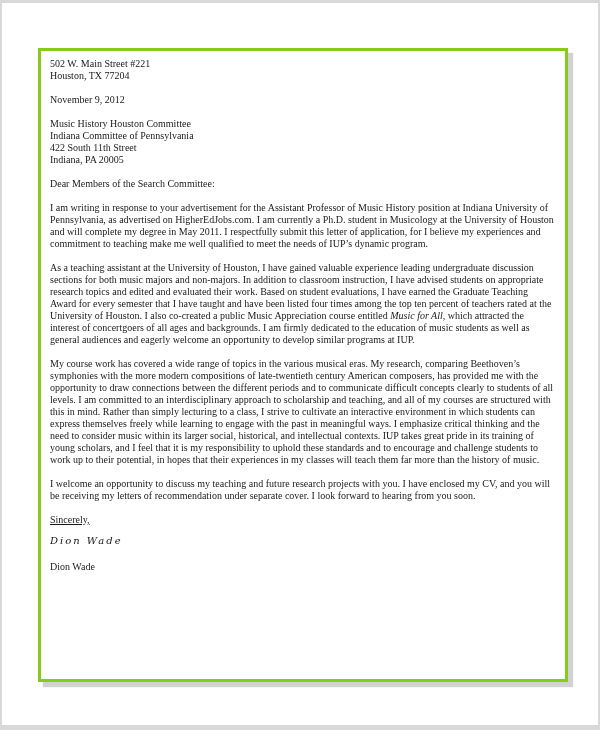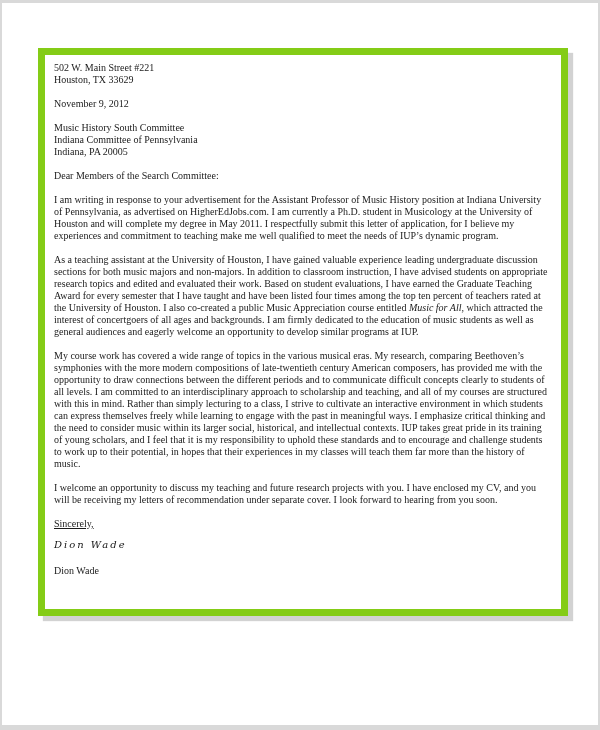--- a/index.html
+++ b/index.html
@@ -14,23 +14,23 @@
     border-width: 3px 2px 5px 2px;
     overflow: hidden;
     font-family: "Liberation Serif", "DejaVu Serif", serif;
     color: #1a1a1a;
   }
   .letter-sheet {
     position: absolute;
     left: 36px;             
     top: 45px;
     width: 530px;
-    height: 568px;
+    height: 634px;
     background: #ffffff;
-    border: 7px solid #84cc16;
+    border: 3px solid #84cc16;
     box-shadow: 5px 5px 1px #d2d2d2;
     padding: 7px 8px 0 9px;
     overflow: hidden;
   }
   .letter-sheet, .letter-sheet p, .letter-sheet div {
     font-size: 10px;
     line-height: 12px;
   }
   .block { margin: 0 0 12px 0; }
   .letter-sheet p { margin: 0 3px 12px 0; }
@@ -48,28 +48,29 @@
   .signature-typed { font-size: 10px; line-height: 12px; }
 </style>
 </head>
 <body>
 
 <div class="canvas">
   <div class="letter-sheet">
 
     <div class="block">
       <div>502 W. Main Street #221</div>
-      <div>Houston, TX 33629</div>
+      <div>Houston, TX 77204</div>
     </div>
 
     <div class="block">November 9, 2012</div>
 
     <div class="block">
-      <div>Music History South Committee</div>
+      <div>Music History Houston Committee</div>
       <div>Indiana Committee of Pennsylvania</div>
+      <div>422 South 11th Street</div>
       <div>Indiana, PA  20005</div>
     </div>
 
     <div class="block">Dear Members of the Search Committee:</div>
 
     <p>I am writing in response to your advertisement for the Assistant Professor of Music History position at Indiana University of Pennsylvania, as advertised on HigherEdJobs.com.  I am currently a Ph.D. student in Musicology at the University of Houston and will complete my degree in May 2011.  I respectfully submit this letter of application, for I believe my experiences and commitment to teaching make me well qualified to meet the needs of IUP’s dynamic program.</p>
 
     <p><span>As a teaching assistant at the University of Houston, I have gained valuable experience leading undergraduate discussion sections for both music majors and non-majors.  In addition to classroom instruction, I have advised students on appropriate research topics and edited and evaluated their work.  Based on student evaluations, I have earned the Graduate Teaching Award for every semester that I have taught and have been listed four times among the top ten percent of teachers rated at the University of Houston.  I also co-created a public Music Appreciation course entitled </span><span class="em">Music for All</span><span>, which attracted the interest of concertgoers of all ages and backgrounds.  I am firmly dedicated to the education of music students as well as general audiences and eagerly welcome an opportunity to develop similar programs at IUP.</span></p>
 
     <p>My course work has covered a wide range of topics in the various musical eras.  My research, comparing Beethoven’s symphonies with the more modern compositions of late-twentieth century American composers, has provided me with the opportunity to draw connections between the different periods and to communicate difficult concepts clearly to students of all levels.  I am committed to an interdisciplinary approach to scholarship and teaching, and all of my courses are structured with this in mind.  Rather than simply lecturing to a class, I strive to cultivate an interactive environment in which students can express themselves freely while learning to engage with the past in meaningful ways.  I emphasize critical thinking and the need to consider music within its larger social, historical, and intellectual contexts.  IUP takes great pride in its training of young scholars, and I feel that it is my responsibility to uphold these standards and to encourage and challenge students to work up to their potential, in hopes that their experiences in my classes will teach them far more than the history of music.</p>

